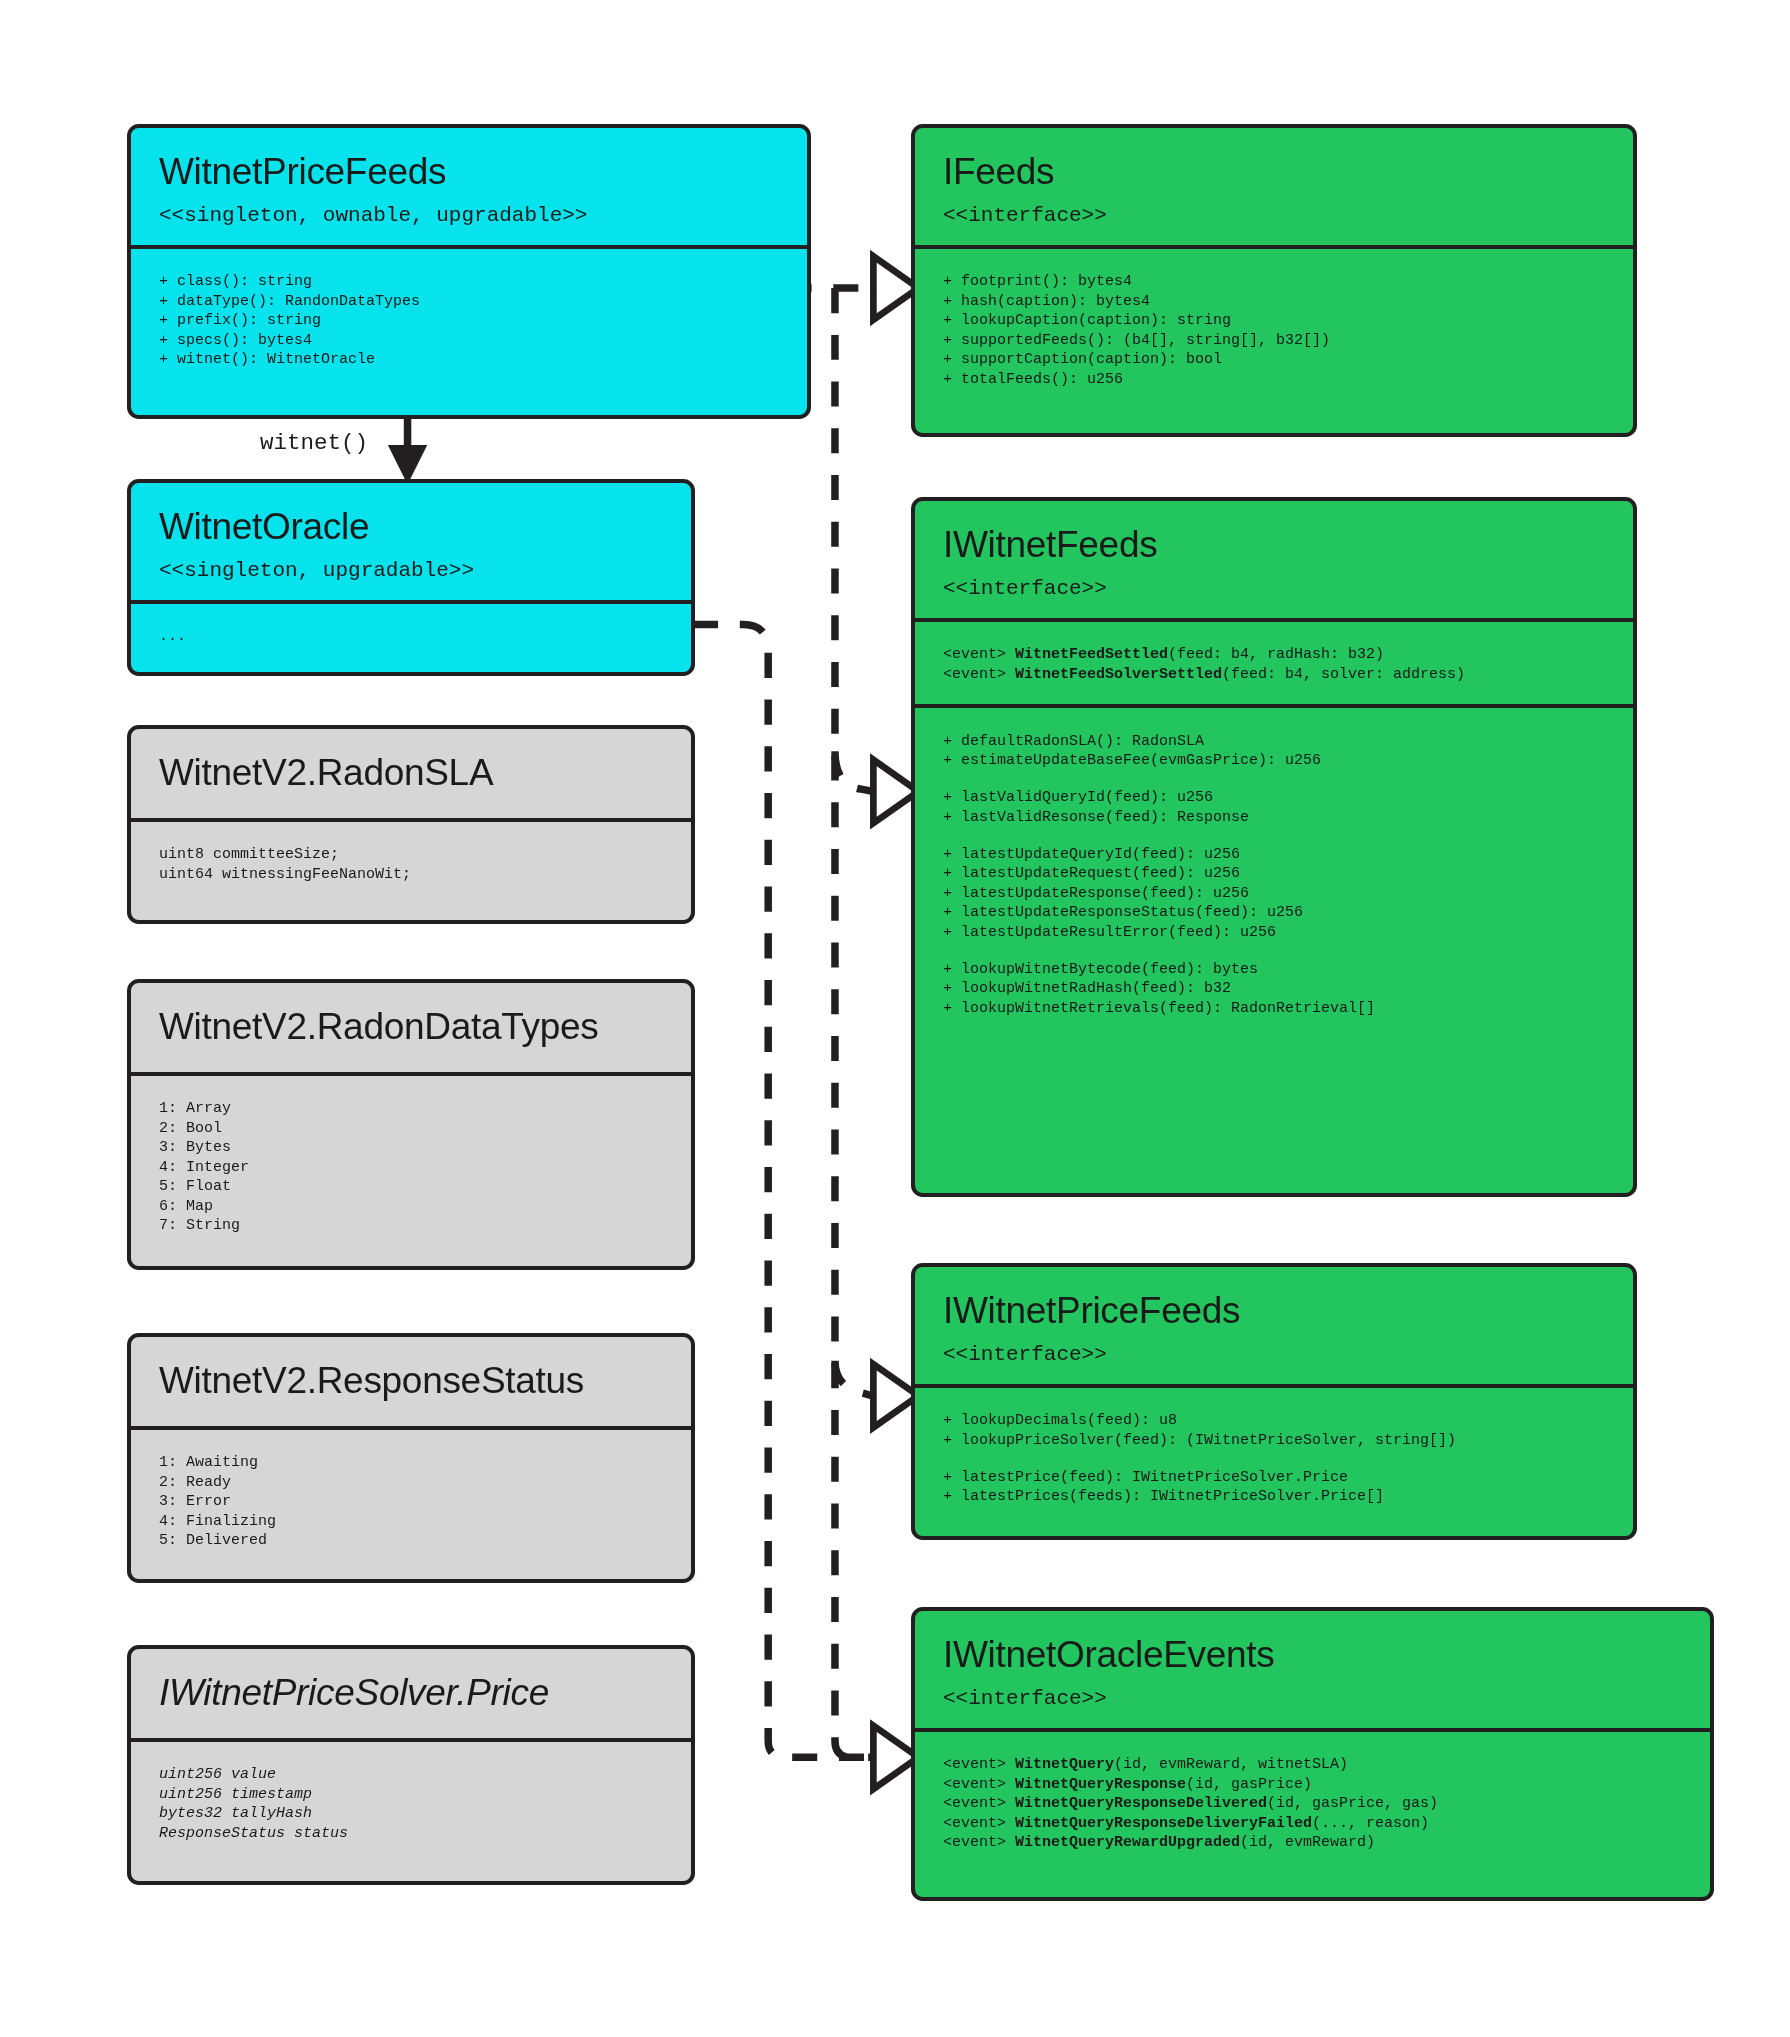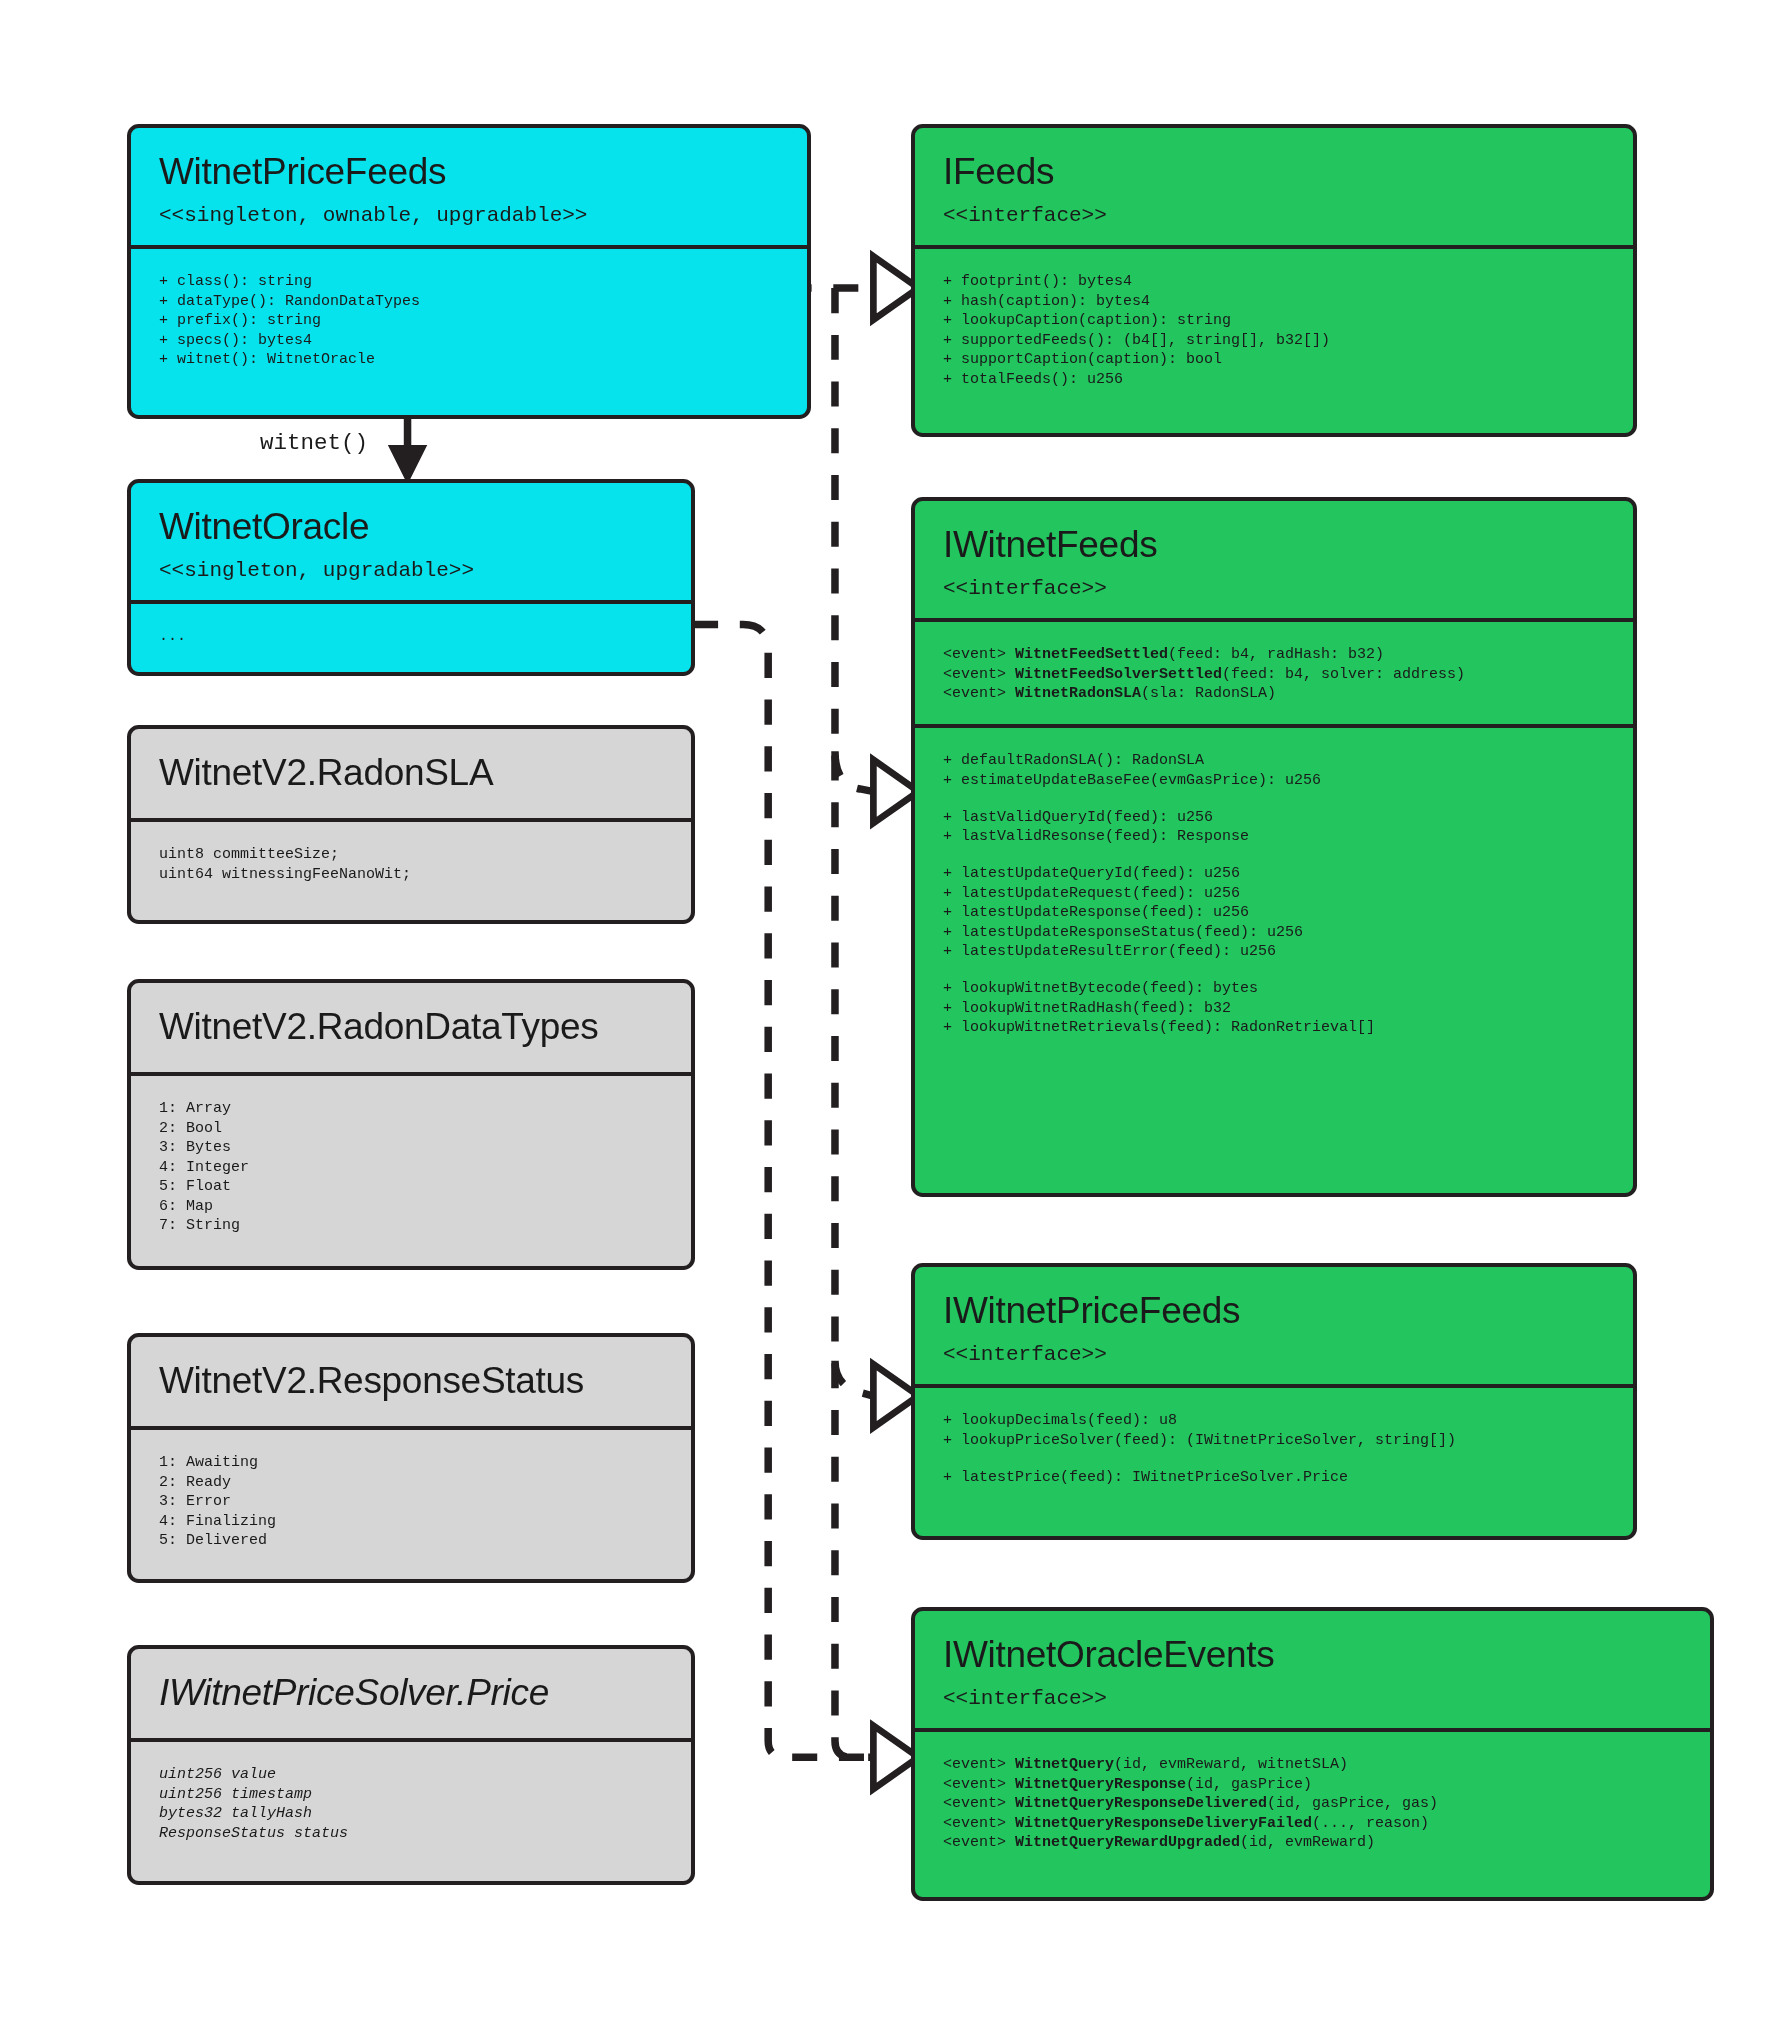--- a/index.html
+++ b/index.html
@@ -220,21 +220,20 @@
 
   <div class="uml-box white" style="left:911px; top:497px; width:726px; height:700px;">
     <div class="box-head">
       <div class="box-title">IWitnetFeeds</div>
       <div class="box-stereotype">&lt;&lt;interface&gt;&gt;</div>
     </div>
     <div class="divider"></div>
     <div class="box-body" style="padding-bottom:20px;">
       <div class="mono-line"><span>&lt;event&gt; </span><b>WitnetFeedSettled</b><span>(feed: b4, radHash: b32)</span></div>
       <div class="mono-line"><span>&lt;event&gt; </span><b>WitnetFeedSolverSettled</b><span>(feed: b4, solver: address)</span></div>
-      <div class="mono-line"><span>&lt;event&gt; </span><b>WitnetRadonSLA</b><span>(sla: RadonSLA)</span></div>
     </div>
     <div class="divider"></div>
     <div class="box-body">
       <div class="mono-line">+ defaultRadonSLA(): RadonSLA</div>
       <div class="mono-line">+ estimateUpdateBaseFee(evmGasPrice): u256</div>
       <div class="mono-line spacer"></div>
       <div class="mono-line">+ lastValidQueryId(feed): u256</div>
       <div class="mono-line">+ lastValidResonse(feed): Response</div>
       <div class="mono-line spacer"></div>
       <div class="mono-line">+ latestUpdateQueryId(feed): u256</div>
@@ -255,20 +254,21 @@
     <div class="box-head">
       <div class="box-title">IWitnetPriceFeeds</div>
       <div class="box-stereotype">&lt;&lt;interface&gt;&gt;</div>
     </div>
     <div class="divider"></div>
     <div class="box-body">
       <div class="mono-line">+ lookupDecimals(feed): u8</div>
       <div class="mono-line">+ lookupPriceSolver(feed): (IWitnetPriceSolver, string[])</div>
       <div class="mono-line spacer"></div>
       <div class="mono-line">+ latestPrice(feed): IWitnetPriceSolver.Price</div>
+      <div class="mono-line">+ latestPrices(feeds): IWitnetPriceSolver.Price[]</div>
     </div>
   </div>
 
   <div class="uml-box white" style="left:911px; top:1607px; width:803px; height:294px;">
     <div class="box-head">
       <div class="box-title">IWitnetOracleEvents</div>
       <div class="box-stereotype">&lt;&lt;interface&gt;&gt;</div>
     </div>
     <div class="divider"></div>
     <div class="box-body">

